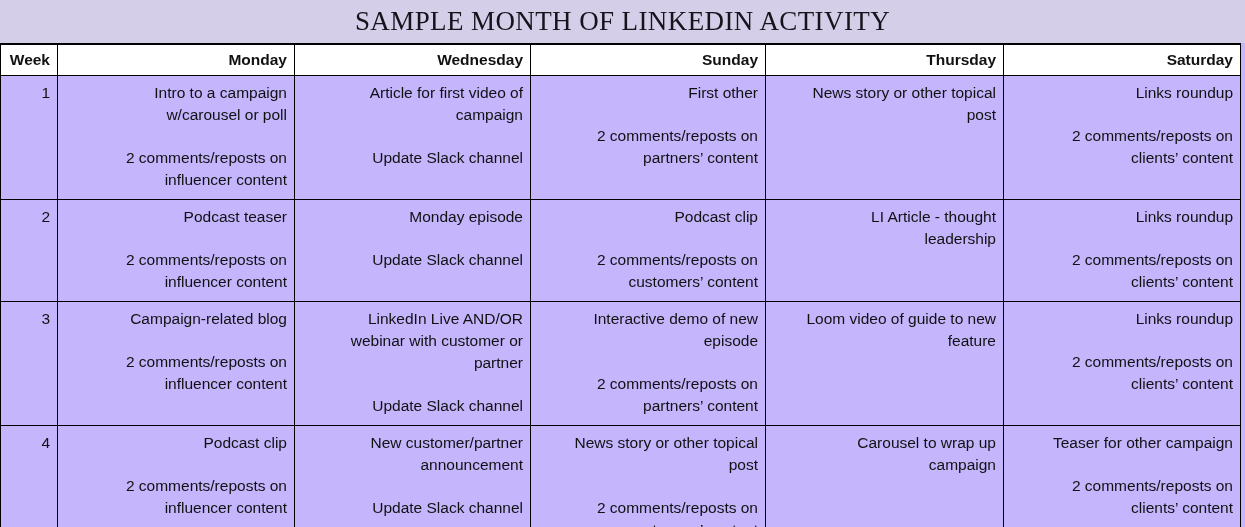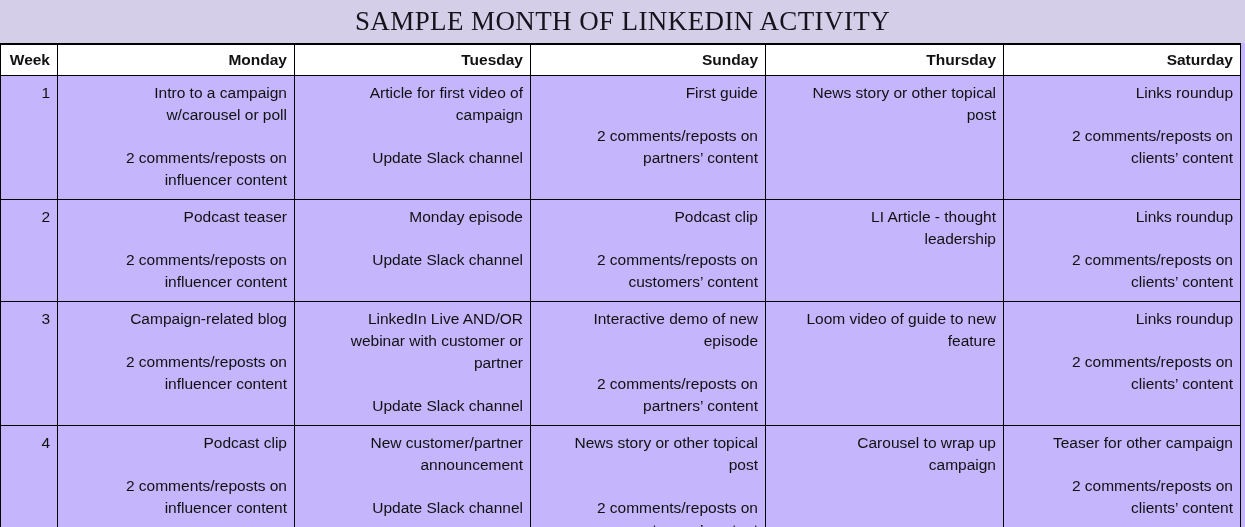--- a/index.html
+++ b/index.html
@@ -105,21 +105,21 @@
         <col class="c-mon">
         <col class="c-tue">
       <col class="c-wed">
         <col class="c-thu">
         <col class="c-fri">
     </colgroup>
     <thead>
       <tr>
         <th>Week</th>
         <th>Monday</th>
-        <th>Tuesday</th>
+        <th>Wednesday</th>
         <th>Sunday</th>
         <th>Thursday</th>
         <th>Saturday</th>
       </tr>
     </thead>
     <tbody>
 
       <tr class="r1">
         <td class="week-num">1</td>
         <td>
@@ -131,21 +131,21 @@
         </td>
         <td class="mid">
           <span class="cell-lines">
             <span class="cell-line">Article for first video of campaign</span>
             <span class="cell-gap"></span>
             <span class="cell-line">Update Slack channel</span>
           </span>
         </td>
         <td>
           <span class="cell-lines">
-            <span class="cell-line">First guide</span>
+            <span class="cell-line">First other</span>
             <span class="cell-gap"></span>
             <span class="cell-line">2 comments/reposts on partners’ content</span>
           </span>
         </td>
         <td class="mid">
           <span class="cell-line">News story or other topical post</span>
         </td>
         <td>
           <span class="cell-lines">
             <span class="cell-line">Links roundup</span>

